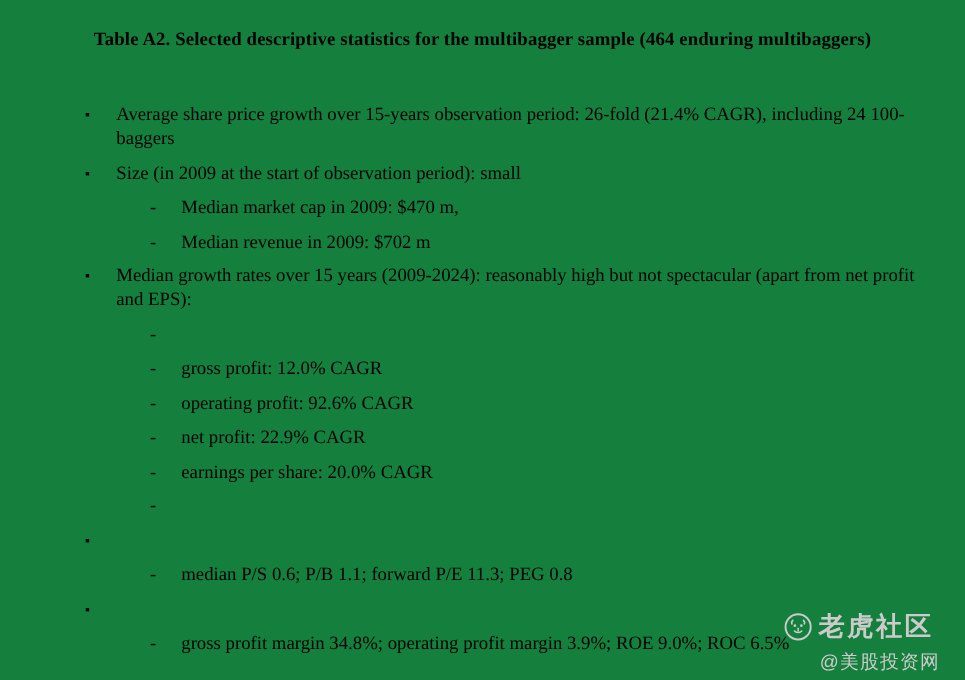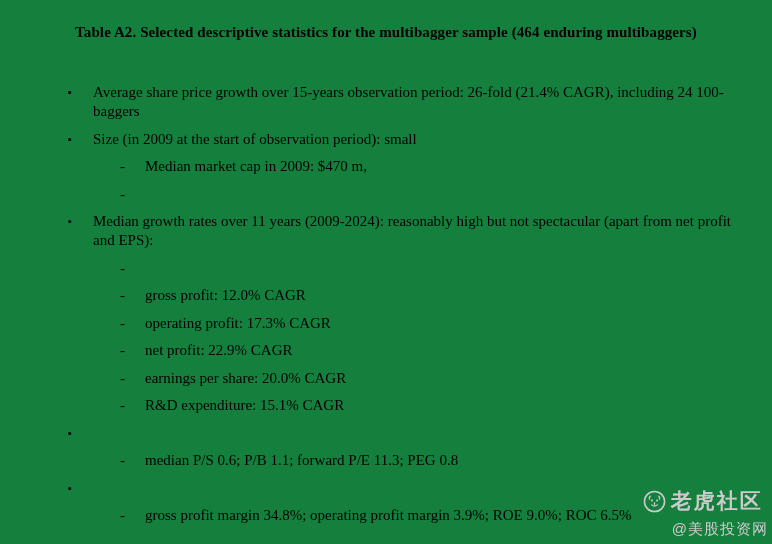--- a/index.html
+++ b/index.html
@@ -48,21 +48,21 @@
   .marker.dash {
     font-size: 15px;
     line-height: 19px;
   }
   .item-text {
     max-width: 640px;
     font-family: Liberation Serif, serif;
   }
   .watermark {
     position: absolute;
-    right: 4px;
+    right: 20px;
     bottom: 5px;
     font-family: "Liberation Sans", sans-serif;
     text-align: left;
     user-select: none;
   }
   .wm-row {
     display: flex;
     align-items: center;
     gap: 5px;
   }
@@ -99,47 +99,47 @@
       <div class="item l1">
         <span class="marker sq">▪</span>
         <span class="item-text">Size (in 2009 at the start of observation period): small</span>
       </div>
       <div class="item l2">
         <span class="marker dash">-</span>
         <span class="item-text">Median market cap in 2009: $470 m,</span>
       </div>
       <div class="item l2">
         <span class="marker dash">-</span>
+        <span class="item-text">Median revenue in 2009: $702 m</span>
       </div>
       <div class="item l1">
         <span class="marker sq">▪</span>
-        <span class="item-text">Median growth rates over 11 years (2009-2024): reasonably high but not spectacular (apart from net profit and EPS):</span>
+        <span class="item-text">Median growth rates over 15 years (2009-2024): reasonably high but not spectacular (apart from net profit and EPS):</span>
       </div>
       <div class="item l2">
         <span class="marker dash">-</span>
       </div>
       <div class="item l2">
         <span class="marker dash">-</span>
         <span class="item-text">gross profit: 12.0% CAGR</span>
       </div>
       <div class="item l2">
         <span class="marker dash">-</span>
-        <span class="item-text">operating profit: 17.3% CAGR</span>
+        <span class="item-text">operating profit: 92.6% CAGR</span>
       </div>
       <div class="item l2">
         <span class="marker dash">-</span>
         <span class="item-text">net profit: 22.9% CAGR</span>
       </div>
       <div class="item l2">
         <span class="marker dash">-</span>
         <span class="item-text">earnings per share: 20.0% CAGR</span>
       </div>
       <div class="item l2">
         <span class="marker dash">-</span>
-        <span class="item-text">R&amp;D expenditure: 15.1% CAGR</span>
       </div>
       <div class="item l1">
         <span class="marker sq">▪</span>
       </div>
       <div class="item l2">
         <span class="marker dash">-</span>
         <span class="item-text">median P/S 0.6; P/B 1.1; forward P/E 11.3; PEG 0.8</span>
       </div>
       <div class="item l1">
         <span class="marker sq">▪</span>

